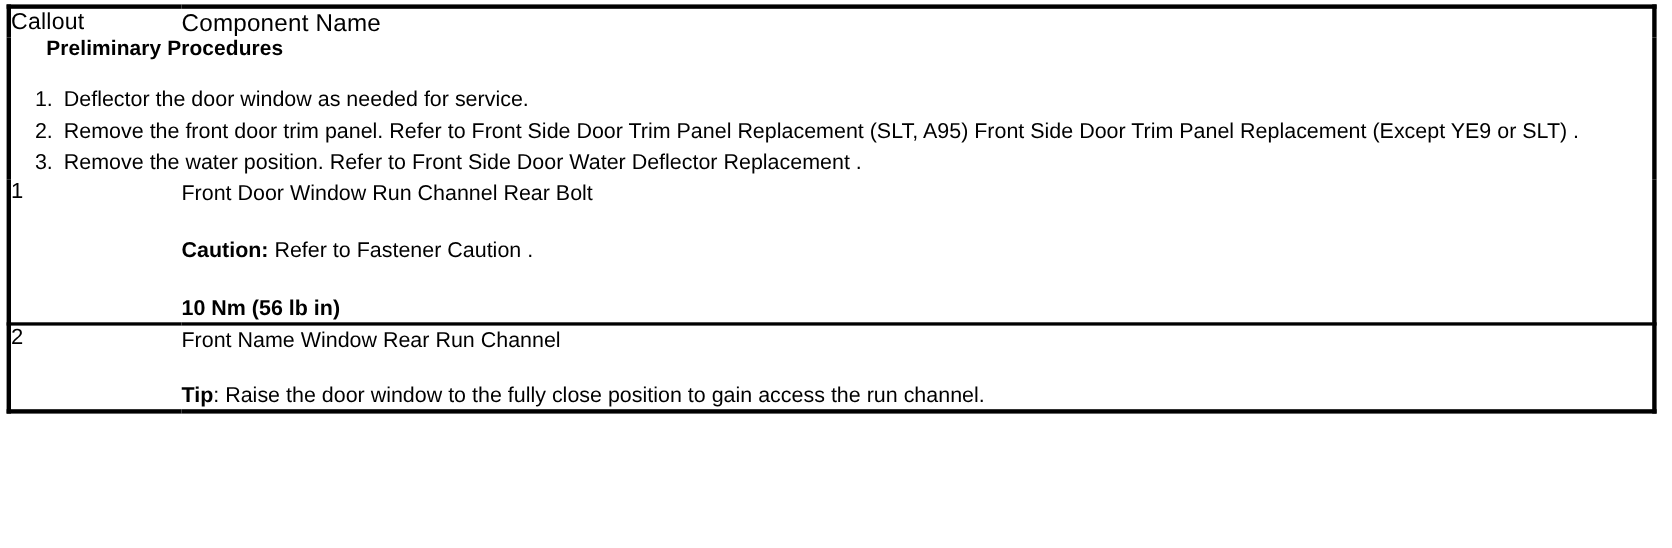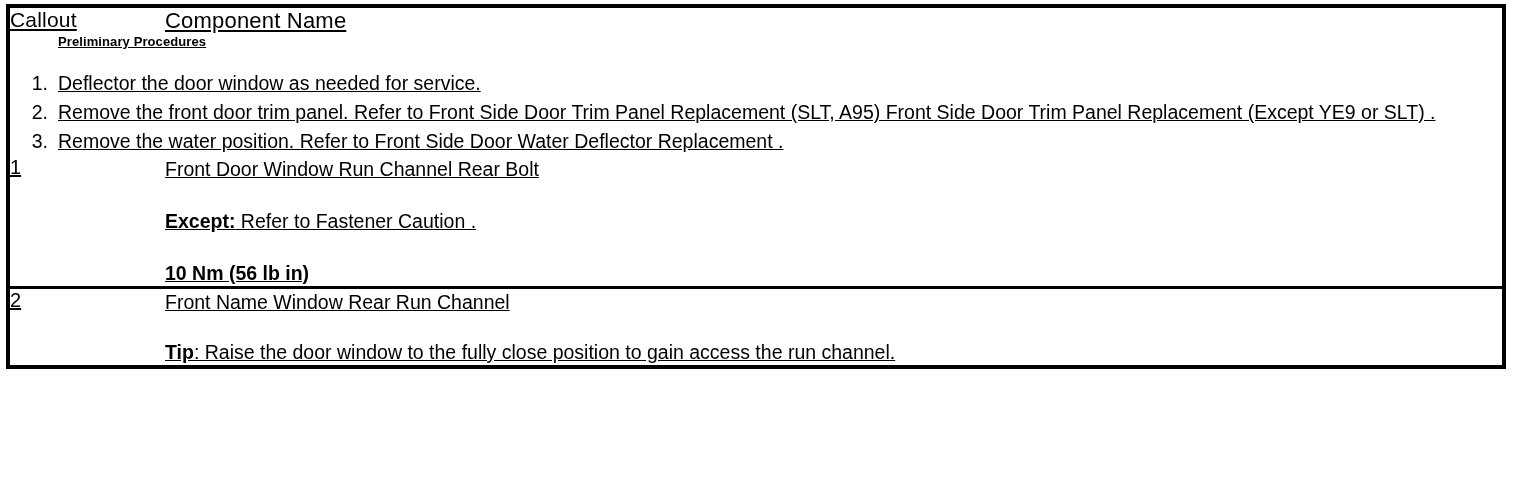--- a/index.html
+++ b/index.html
@@ -25,21 +25,20 @@
     border: 4px solid #000;
   }
 
   .doc-table td,
   .doc-table th {
     border: 0;
     padding: 0;
     vertical-align: top;
     font-weight: normal;
     text-align: left;
-    text-decoration: underline;
   }
 
   
   .hdr-callout {
     width: 155px;
     border-right: 3px solid #000;
     border-bottom: 3px solid #000;
     text-align: center;
     font-size: 21px;
     font-weight: bold;
@@ -54,23 +53,23 @@
     padding: 8px 0 10px 0;
     letter-spacing: 0.2px;
   }
 
   
   .prelim-cell {
     border-bottom: 3px solid #000;
     padding: 12px 10px 12px 10px;
   }
   .prelim-title {
-    font-size: 13px;
+    font-size: 19px;
     font-weight: bold;
-    margin: 0 0 20px 48px;
+    margin: 0 0 20px 32px;
     letter-spacing: 0.1px;
   }
   .prelim-list {
     margin: 0;
     padding: 0;
     list-style: none;
   }
   .prelim-list li {
     position: relative;
     font-size: 19.5px;
@@ -136,21 +135,21 @@
             <span class="num">3.</span><span>Remove the water position. Refer to Front Side Door Water Deflector Replacement .</span>
           </li>
         </ol>
       </td>
     </tr>
 
     <tr class="row-1">
       <td class="callout-num">1</td>
       <td class="comp-cell">
         <p class="comp-line">Front Door Window Run Channel Rear Bolt</p>
-        <p class="comp-line"><span class="b">Except:</span><span> Refer to Fastener Caution .</span></p>
+        <p class="comp-line"><span class="b">Caution:</span><span> Refer to Fastener Caution .</span></p>
         <p class="comp-line b">10 Nm (56 lb in)</p>
       </td>
     </tr>
 
     <tr class="row-2">
       <td class="callout-num">2</td>
       <td class="comp-cell">
         <p class="comp-line tight">Front Name Window Rear Run Channel</p>
         <p class="comp-line"><span class="b">Tip</span><span>: Raise the door window to the fully close position to gain access the run channel.</span></p>
       </td>

